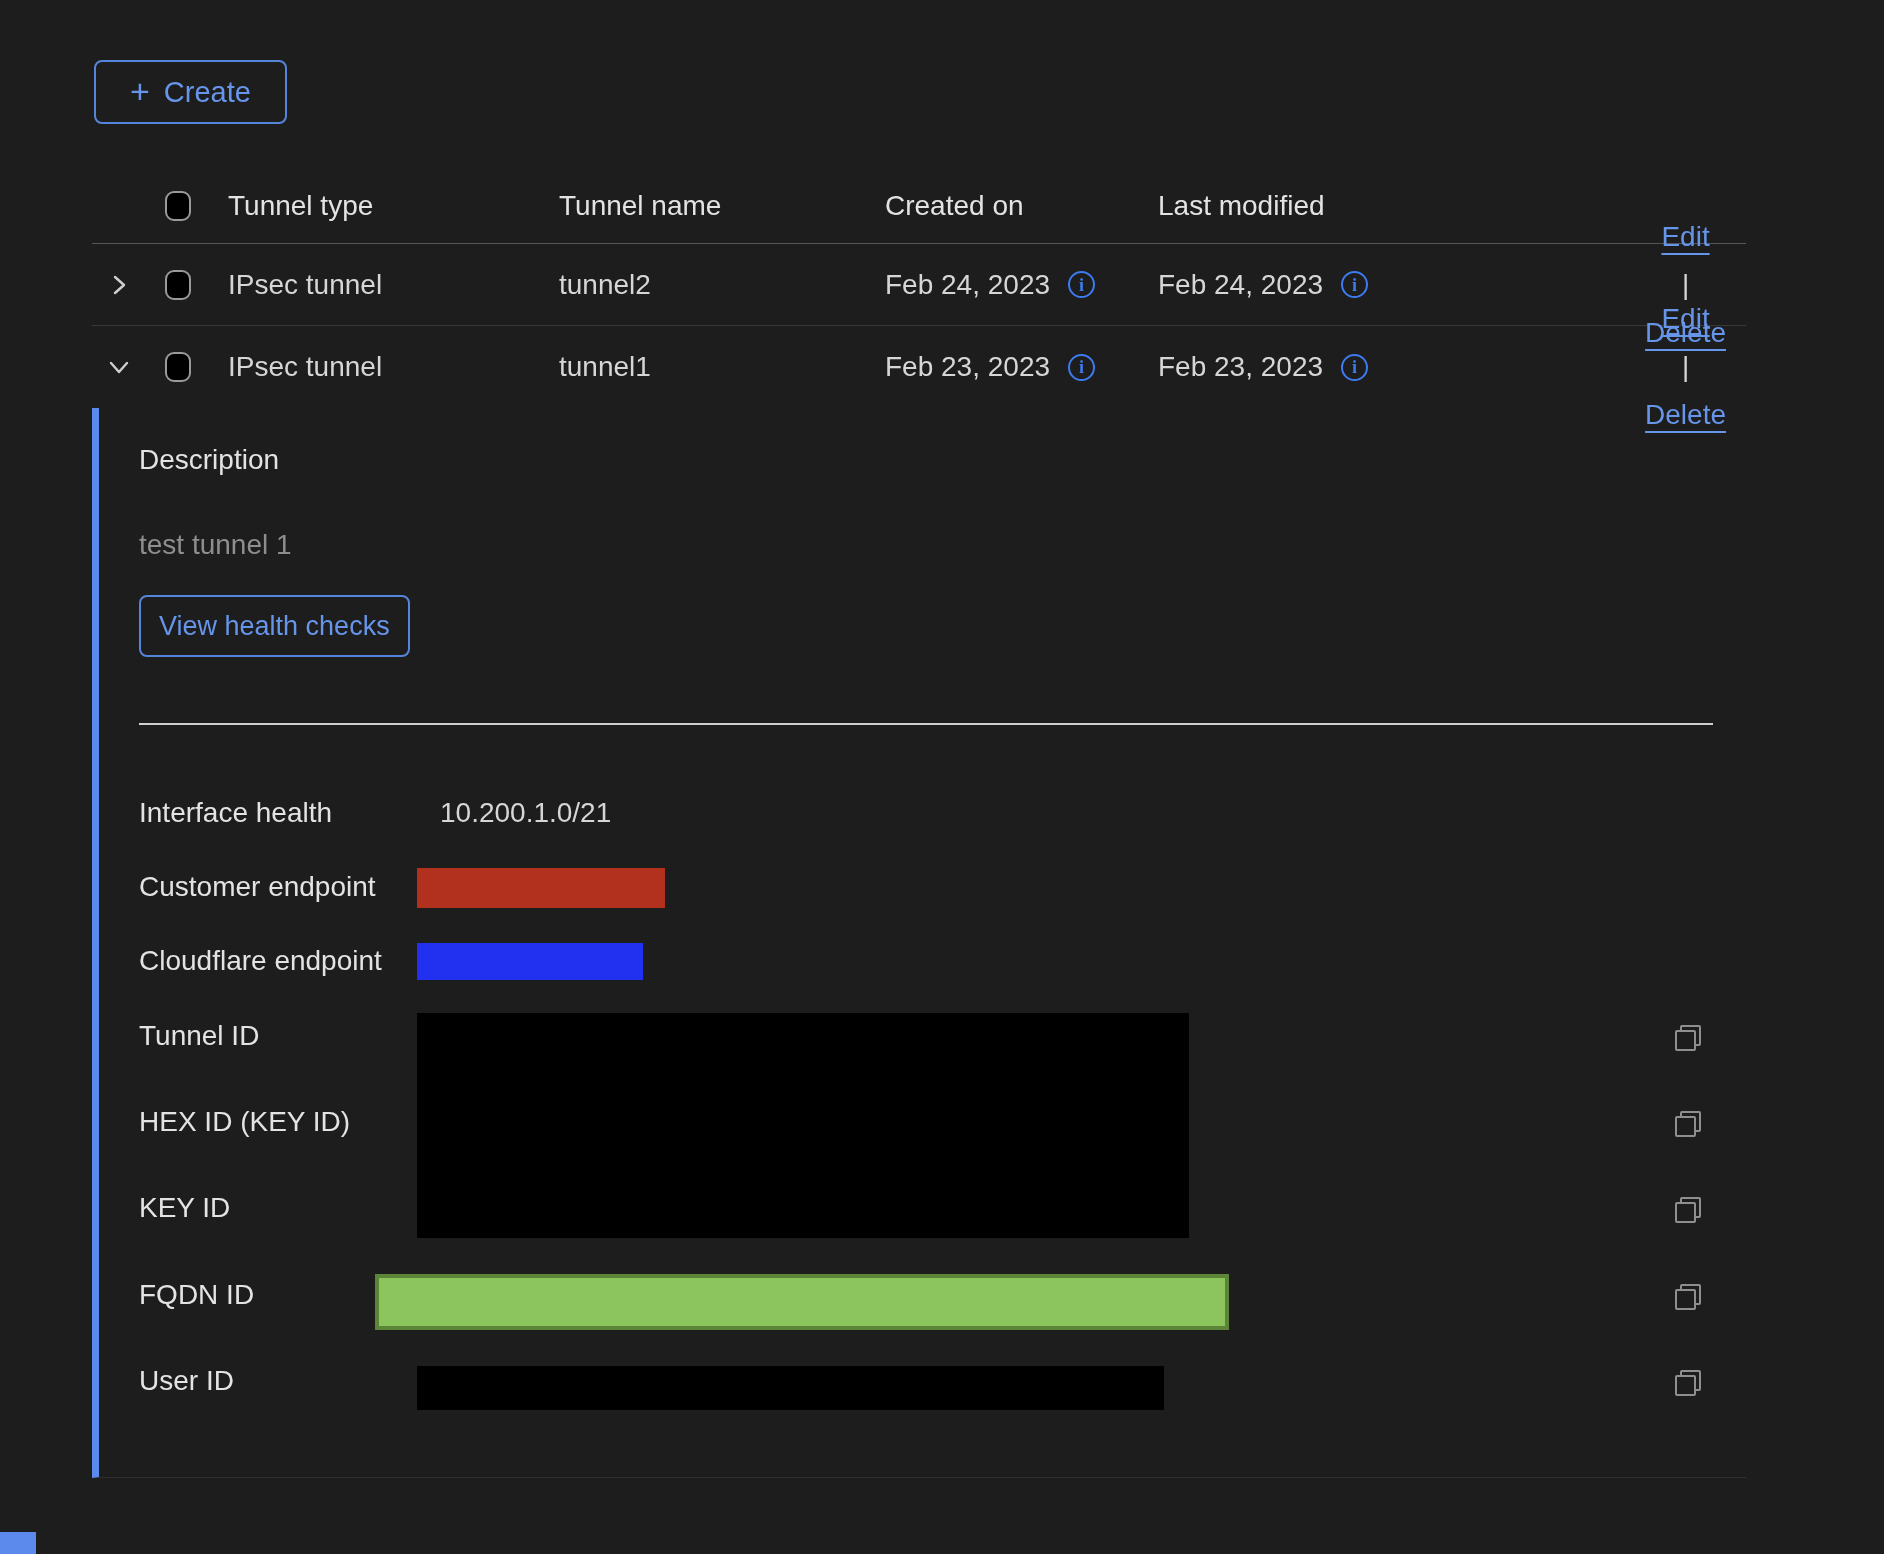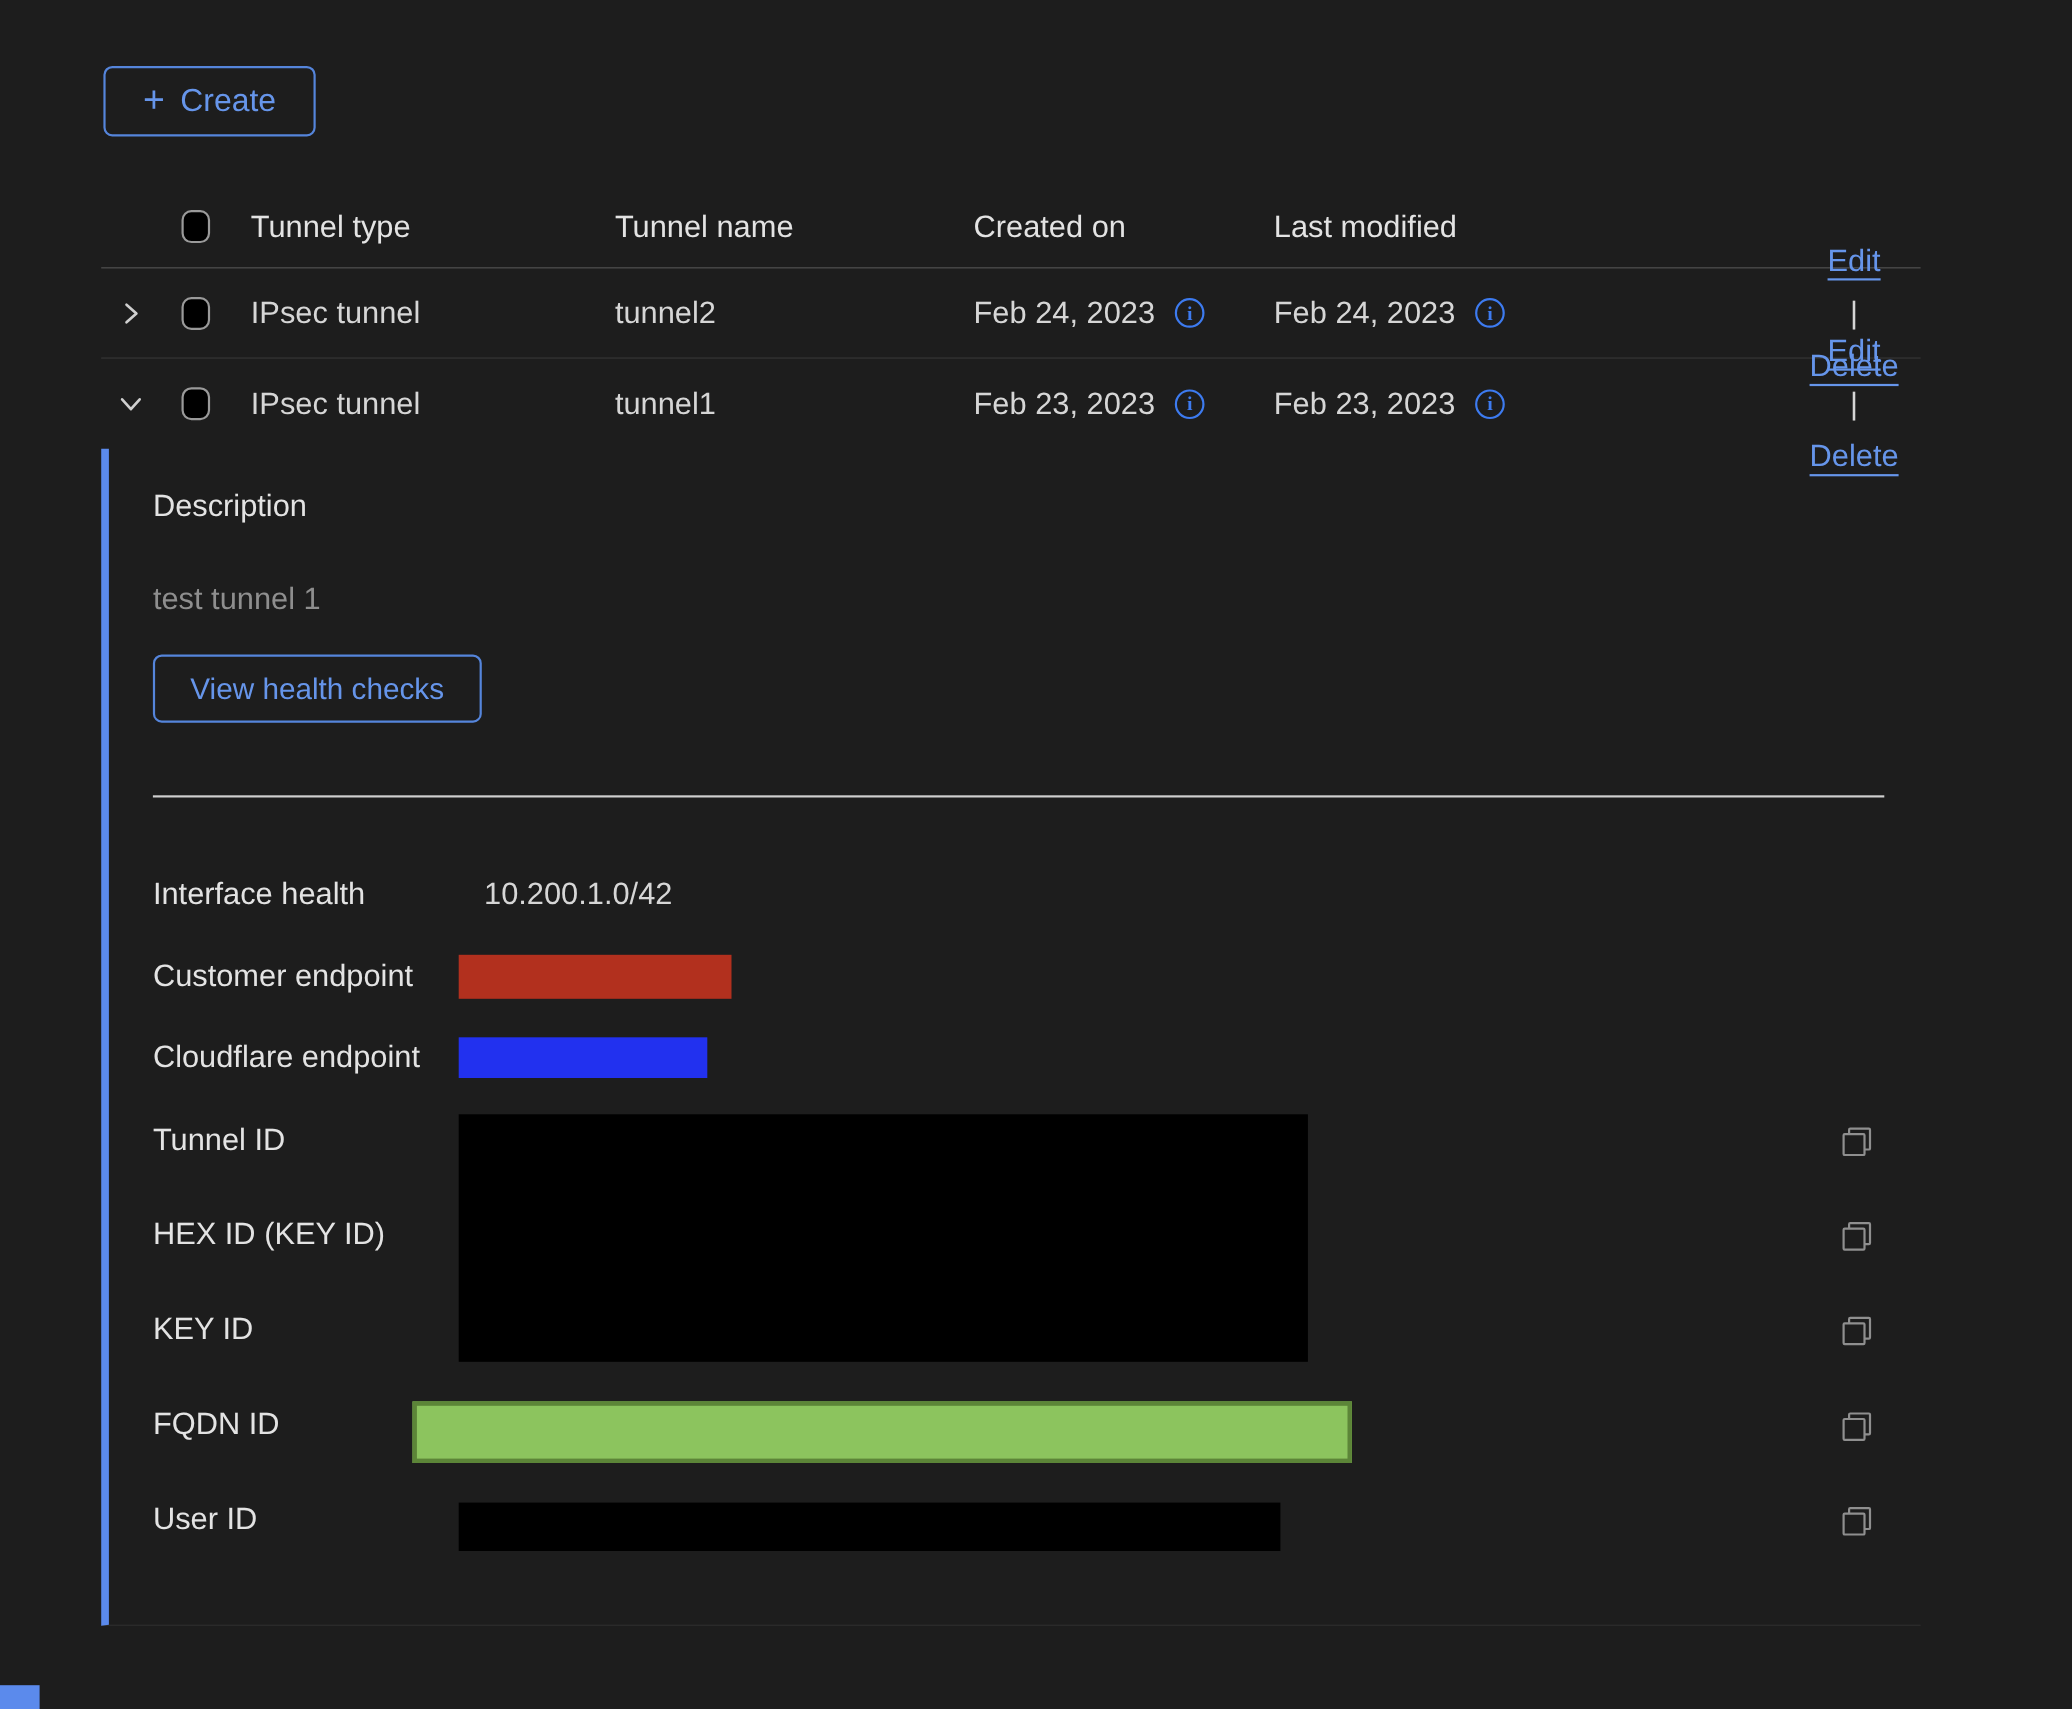--- a/index.html
+++ b/index.html
@@ -35,21 +35,21 @@
   .actions .sep { color:var(--text_secondary); }
 
   .info-icon { display:inline-flex; align-items:center; justify-content:center; width:27px; height:27px; border:2px solid var(--info_blue); border-radius:50%; cursor:pointer; flex:0 0 auto; }
   .info-icon .dot-i { color:var(--info_blue); font-family:"Liberation Serif","DejaVu Serif",serif; font-size:18px; font-weight:700; line-height:1; }
 
   
   .panel { position:absolute; left:92px; top:408px; width:1654px; height:1070px; border-left:7px solid var(--panel_bar); border-bottom:1px solid var(--panel_line); }
   .panel .desc-label { position:absolute; left:40px; top:36px; font-size:28px; font-weight:500; color:var(--text_primary); }
   .panel .desc-value { position:absolute; left:40px; top:121px; font-size:28px; color:var(--text_muted); }
   .health-btn {
-    position:absolute; left:40px; top:187px; height:62px; padding:0 32px;
+    position:absolute; left:40px; top:187px; height:62px; padding:0 18px;
     background:transparent; border:2px solid var(--accent_border); border-radius:8px;
     color:var(--accent_blue); font-size:27px; cursor:pointer; font-family:inherit;
   }
   .panel .divider { position:absolute; left:40px; top:315px; width:1574px; height:2px; background:var(--bright_line); }
 
   .field-label { position:absolute; left:40px; font-size:28px; color:var(--text_primary); white-space:nowrap; }
   .field-value { position:absolute; left:341px; font-size:28px; color:var(--text_secondary); white-space:nowrap; }
 
   .redact { position:absolute; }
   .redact.red   { left:318px; top:460px; width:248px; height:40px; background:var(--redact_red); }
@@ -142,21 +142,21 @@
 
   </div>
 
   <div class="panel">
     <div class="desc-label">Description</div>
     <div class="desc-value">test tunnel 1</div>
     <button class="health-btn">View health checks</button>
     <div class="divider"></div>
 
     <span class="field-label" style="top:389px">Interface health</span>
-    <span class="field-value" style="top:389px">10.200.1.0/42</span>
+    <span class="field-value" style="top:389px">10.200.1.0/21</span>
 
     <span class="field-label" style="top:463px">Customer endpoint</span>
     <span class="redact red"></span>
 
     <span class="field-label" style="top:537px">Cloudflare endpoint</span>
     <span class="redact blue"></span>
 
     <span class="field-label" style="top:612px">Tunnel ID</span>
     <span class="field-label" style="top:698px">HEX ID (KEY ID)</span>
     <span class="field-label" style="top:784px">KEY ID</span>

